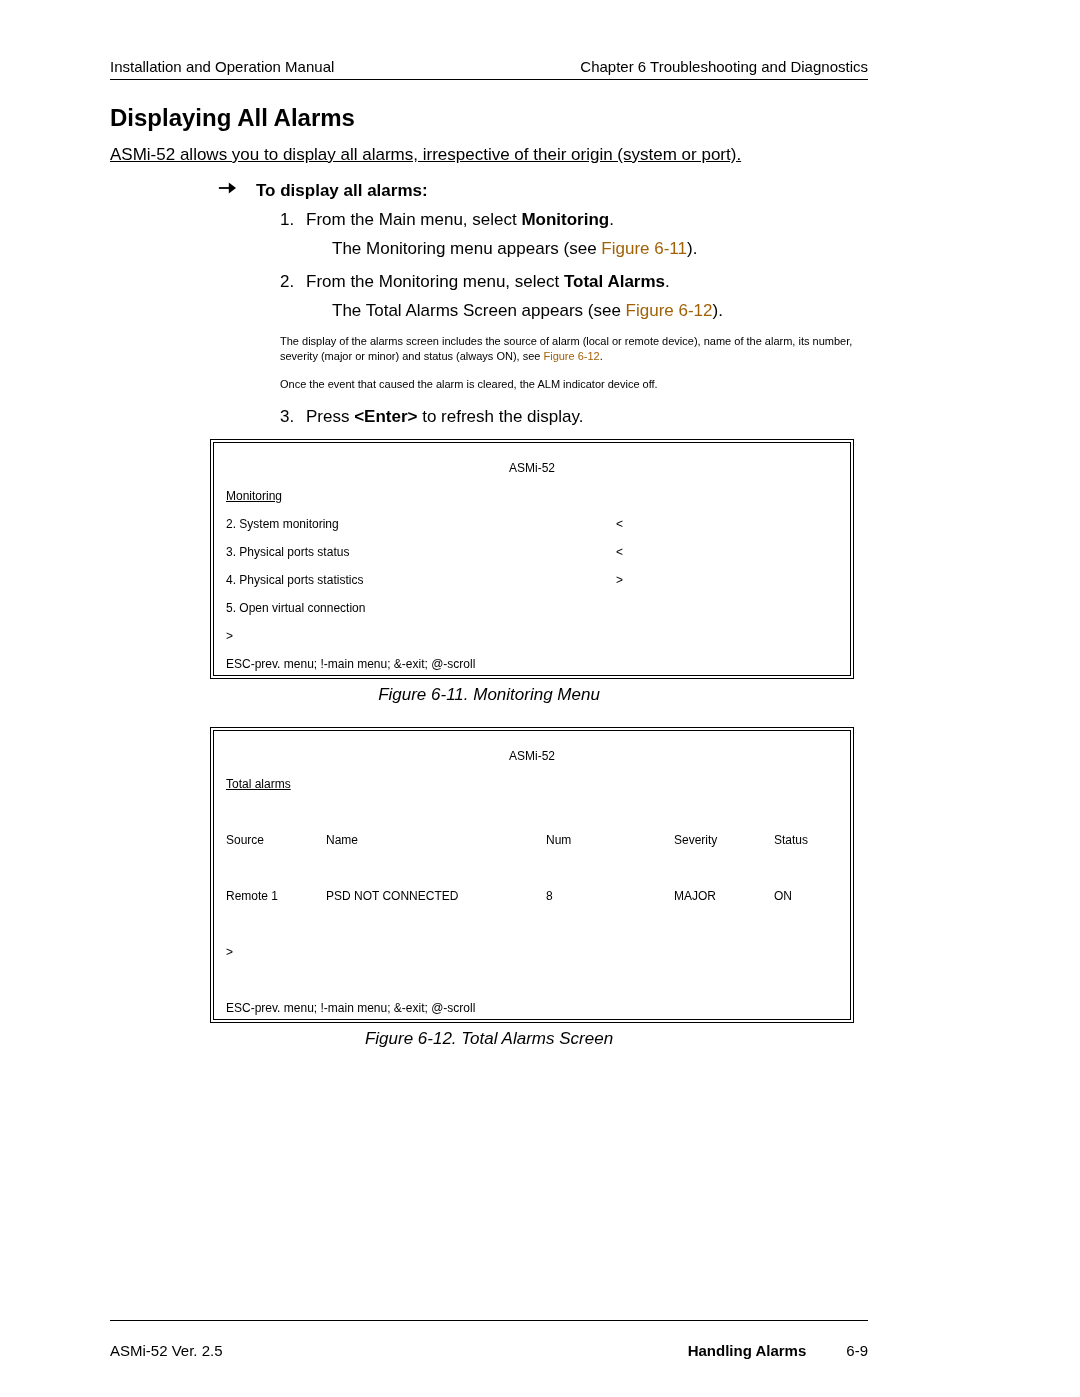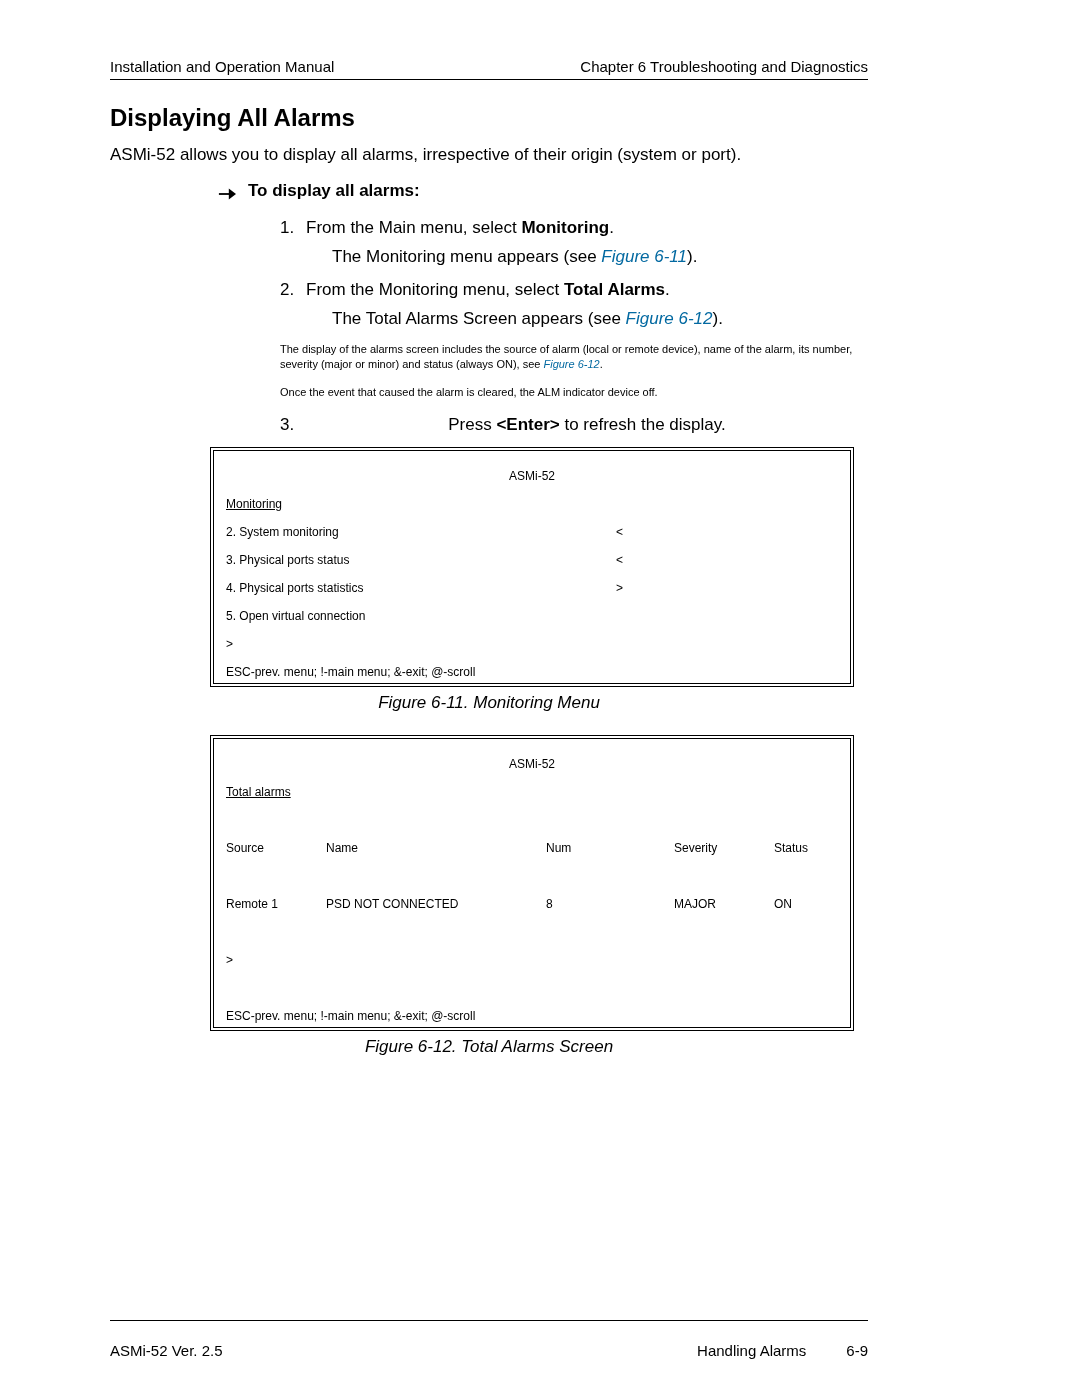--- a/index.html
+++ b/index.html
@@ -27,32 +27,33 @@
     border-top: 1px solid #000;
     margin: 0 0 24px 0;
   }
   .section-title {
     font-weight: 700;
     font-size: 24px;
     margin: 0 0 12px 0;
   }
   .body-indent {
     margin-left: 136px;
+    text-decoration: underline;
   }
   .body-text {
     font-size: 17px;
     line-height: 1.35;
     margin: 0 0 14px 0;
   }
   .proc-row {
     display: flex;
-    align-items: flex-end;
-    gap: 12px;
+    align-items: flex-start;
+    gap: 20px;
     margin-left: 108px;
-    margin-bottom: 16px;
+    margin-bottom: 8px;
   }
   .arrow-icon {
     width: 18px;
     height: 14px;
     flex-shrink: 0;
   }
   .proc-title {
     font-weight: 700;
     font-size: 17px;
   }
@@ -82,22 +83,21 @@
     line-height: 1.35;
   }
   .para-indent {
     margin-left: 170px;
     font-size: 11px;
     line-height: 1.35;
     margin-bottom: 14px;
   }
   .bold { font-weight: 700; }
   .figref {
-    color: #0369a1;
-    font-style: italic;
+    color: #a16207;
   }
   .terminal {
     font-family: Liberation Sans, sans-serif;
     font-size: 12px;
     border: 4px double #000;
     margin: 8px 0 6px 100px;
     width: 644px;
     box-sizing: border-box;
     padding: 4px 12px;
     white-space: pre;
@@ -122,21 +122,21 @@
     position: absolute;
     left: 110px;
     right: 110px;
     bottom: 38px;
     display: flex;
     justify-content: space-between;
     align-items: baseline;
     font-size: 15px;
   }
   .footer-right { display: flex; gap: 40px; align-items: baseline; }
-  .footer-section { font-weight: 400; }
+  .footer-section { font-weight: 700; }
   .term-line { display: block; }
   .term-row { display: flex; }
   .col-menu-item { width: 390px; }
   .col-src { width: 100px; }
   .col-name { width: 220px; }
   .col-num { width: 90px; }
   .col-sev { width: 100px; margin-left: 38px; }
 </style>
 </head>
 <body>
@@ -175,21 +175,21 @@
       </div>
     </li>
   </ol>
 
   <p class="para-indent">
     <span>The display of the alarms screen includes the source of alarm (local or remote device), name of the alarm, its number, severity (major or minor) and status (always ON), see </span><span class="figref">Figure 6-12</span><span>.</span>
   </p>
 
   <p class="para-indent">Once the event that caused the alarm is cleared, the ALM indicator device off.</p>
 
-  <ol class="steps" start="3" style="counter-reset: step 2; text-align: center;">
+  <ol class="steps" start="3" style="counter-reset: step 2;">
     <li>
       <span>Press </span><span class="bold">&lt;Enter&gt;</span><span> to refresh the display.</span>
     </li>
   </ol>
 
   <div class="terminal">
 <span class="term-line term-title">ASMi-52</span>
 <span class="term-line term-section">Monitoring</span>
 <span class="term-line term-row"><span class="col-menu-item">2. System monitoring</span><span>&lt;</span></span>
 <span class="term-line term-row"><span class="col-menu-item">3. Physical ports status</span><span>&lt;</span></span>

